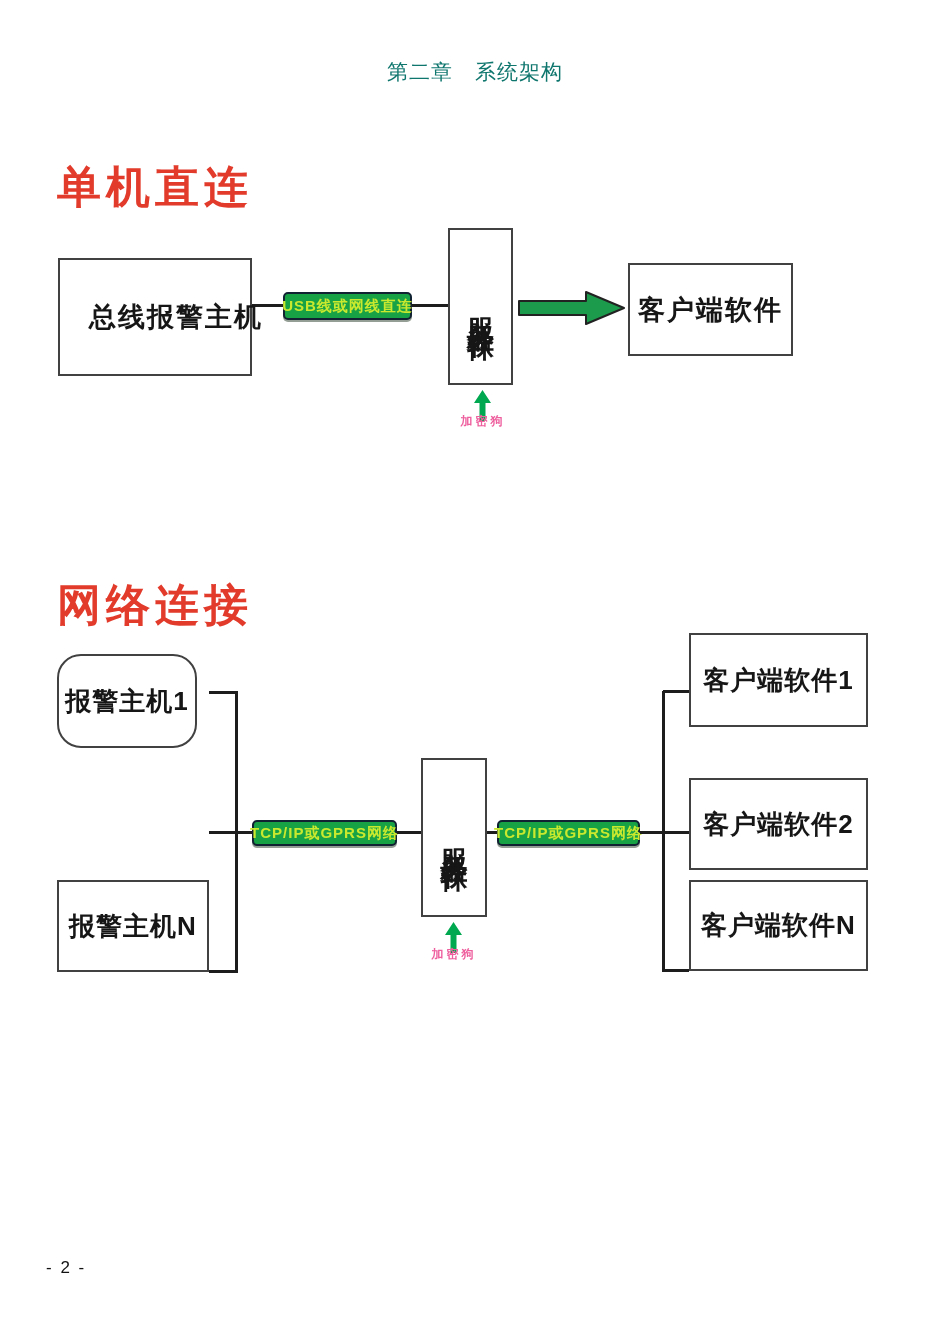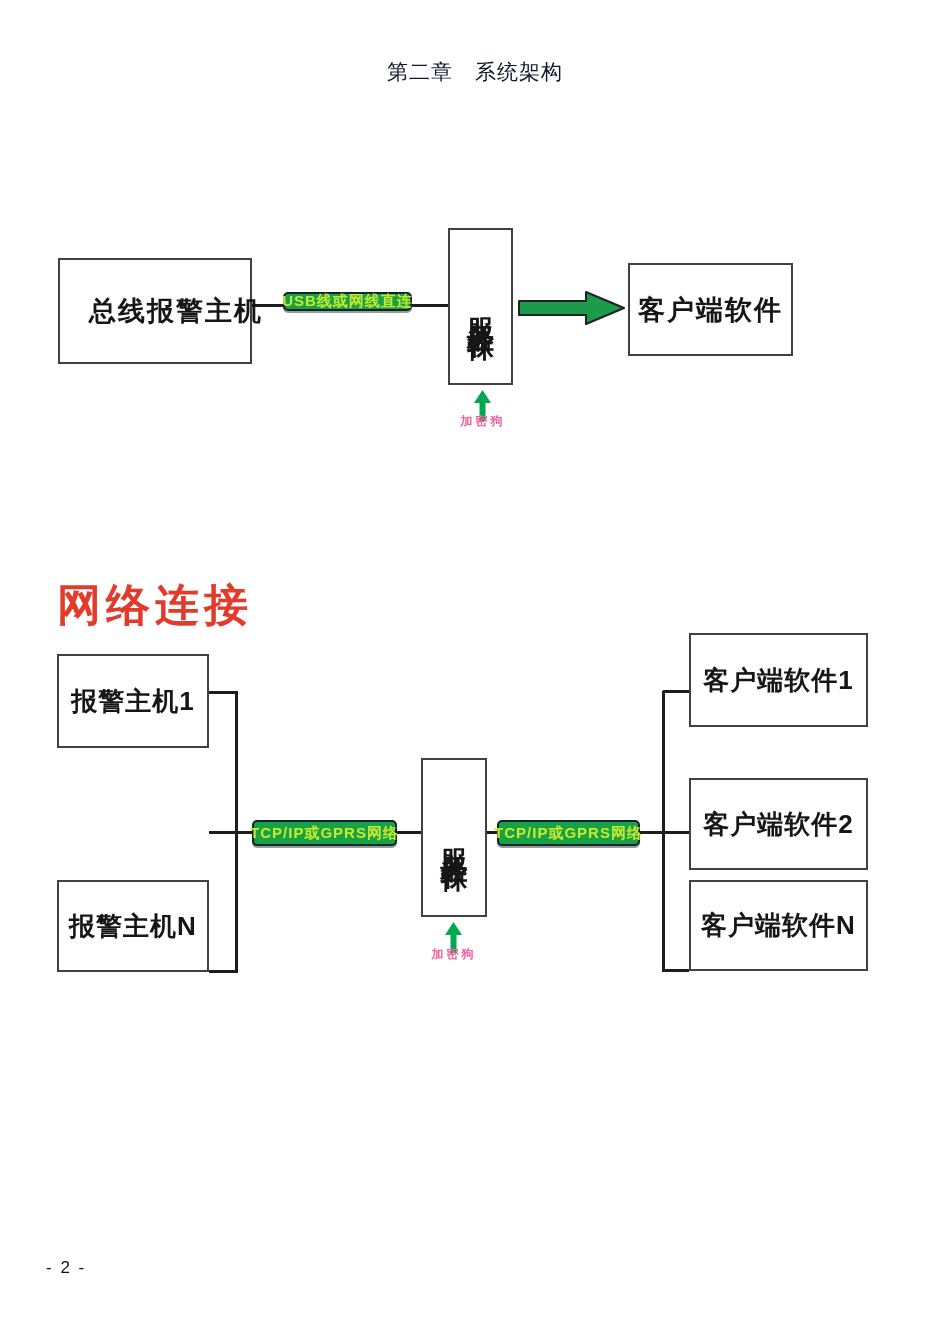--- a/index.html
+++ b/index.html
@@ -7,21 +7,21 @@
     position:relative;
     width:950px;height:1319px;
     background:#ffffff;
     font-family:"Liberation Sans", sans-serif;
     overflow:hidden;
   }
   .doc-title{
     position:absolute;left:0;top:58px;width:950px;
     text-align:center;
     font-family:"Liberation Serif", serif;
-    font-size:21px;color:#0f172a;
+    font-size:21px;color:#0f766e;
     letter-spacing:1px;
   }
   .section-heading{
     position:absolute;
     font-size:44px;font-weight:700;
     color:var(--heading_red);
     letter-spacing:5px;
     white-space:nowrap;
   }
   .node-box{
@@ -72,26 +72,27 @@
     letter-spacing:2px;
   }
 </style>
 </head>
 <body>
 
 <div class="page">
 
   <div class="doc-title">第二章　系统架构</div>
 
+  <div class="section-heading" style="left:57px;top:158px;">单机直连</div>
 
   <div class="h-line" style="left:252px;top:304px;width:196px;"></div>
 
-  <div class="node-box big-text" style="left:58px;top:258px;width:194px;height:106px;padding-left:42px;">总线报警主机</div>
+  <div class="node-box big-text" style="left:58px;top:258px;width:194px;height:118px;padding-left:42px;">总线报警主机</div>
 
-  <div class="link-label" style="left:283px;top:292px;width:129px;height:19px;">USB线或网线直连</div>
+  <div class="link-label" style="left:283px;top:292px;width:129px;height:28px;">USB线或网线直连</div>
 
   <div class="node-box vertical-box" style="left:448px;top:228px;width:65px;height:157px;">服务器软件</div>
 
   <svg class="arrow-svg" style="left:518px;top:290px;" width="108" height="36" viewBox="0 0 108 36">
     <polygon points="1,11 68,11 68,2 106,18 68,34 68,25 1,25" style="fill:var(--arrow_green);stroke:#222;stroke-width:2;stroke-linejoin:round;"></polygon>
   </svg>
 
   <div class="node-box big-text" style="left:628px;top:263px;width:165px;height:93px;">客户端软件</div>
 
   <svg class="arrow-svg" style="left:474px;top:390px;" width="17" height="31" viewBox="0 0 17 31">
@@ -99,21 +100,21 @@
   </svg>
   <div class="dongle-text" style="left:443px;top:413px;width:80px;">加密狗</div>
 
   <div class="section-heading" style="left:57px;top:532px;margin-top:44px;">网络连接</div>
 
   <div class="h-line" style="left:209px;top:691px;width:29px;"></div>
   <div class="h-line" style="left:209px;top:831px;width:43px;"></div>
   <div class="h-line" style="left:209px;top:970px;width:29px;"></div>
   <div class="v-line" style="left:235px;top:691px;height:282px;"></div>
 
-  <div class="node-box mid-text" style="left:57px;top:654px;width:152px;height:94px;">报警主机1</div>
+  <div class="node-box mid-text" style="left:57px;top:654px;width:140px;height:94px;border-radius:24px;">报警主机1</div>
   <div class="node-box mid-text" style="left:57px;top:880px;width:152px;height:92px;">报警主机N</div>
 
   <div class="link-label" style="left:252px;top:820px;width:145px;height:26px;">TCP/IP或GPRS网络</div>
 
   <div class="h-line" style="left:397px;top:831px;width:24px;"></div>
 
   <div class="node-box vertical-box" style="left:421px;top:758px;width:66px;height:159px;">服务器软件</div>
 
   <div class="h-line" style="left:487px;top:831px;width:10px;"></div>
 

